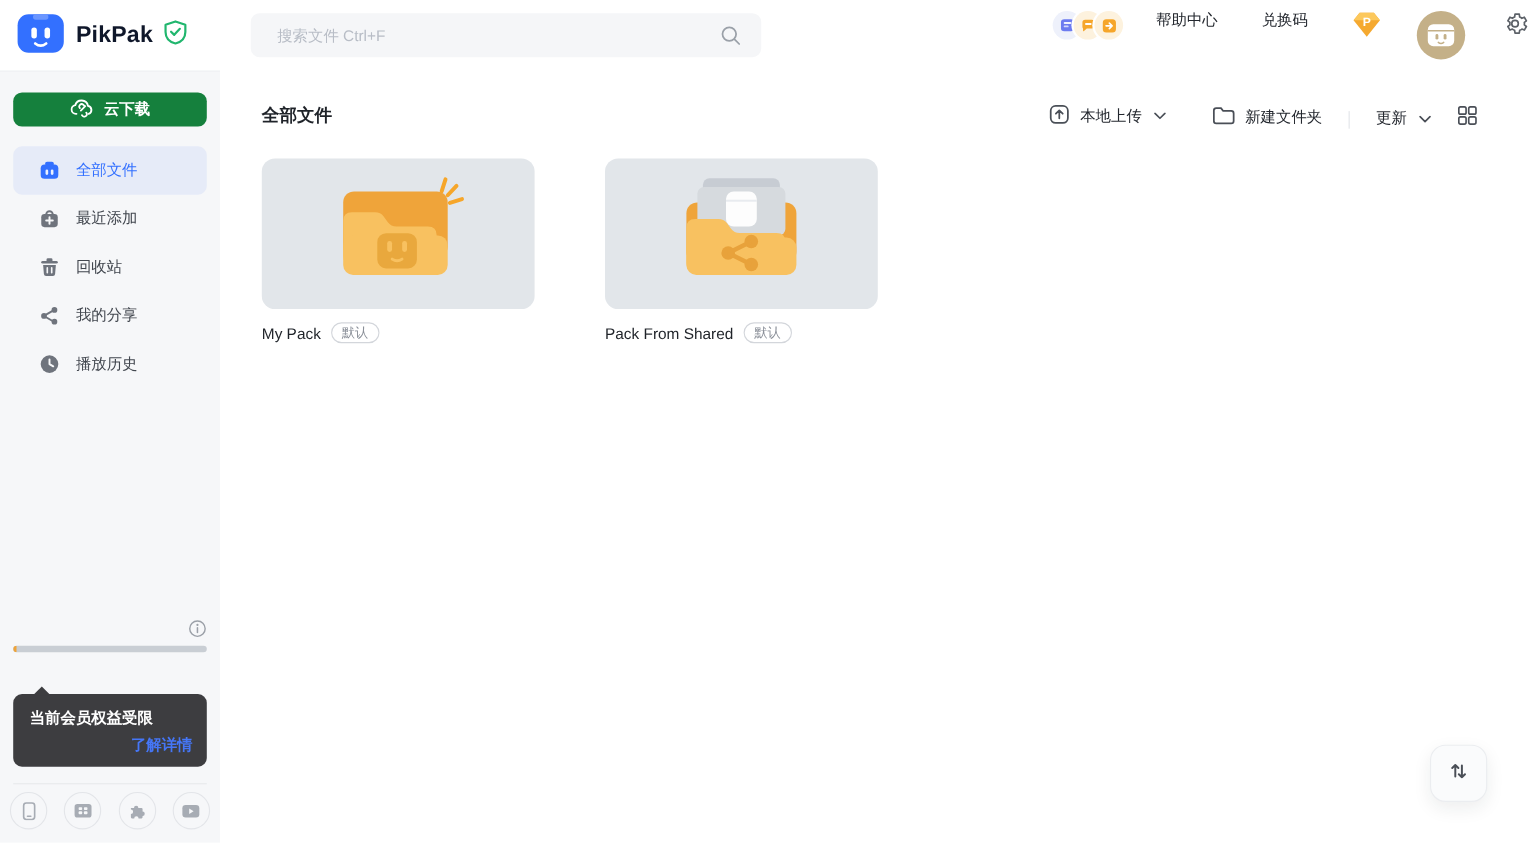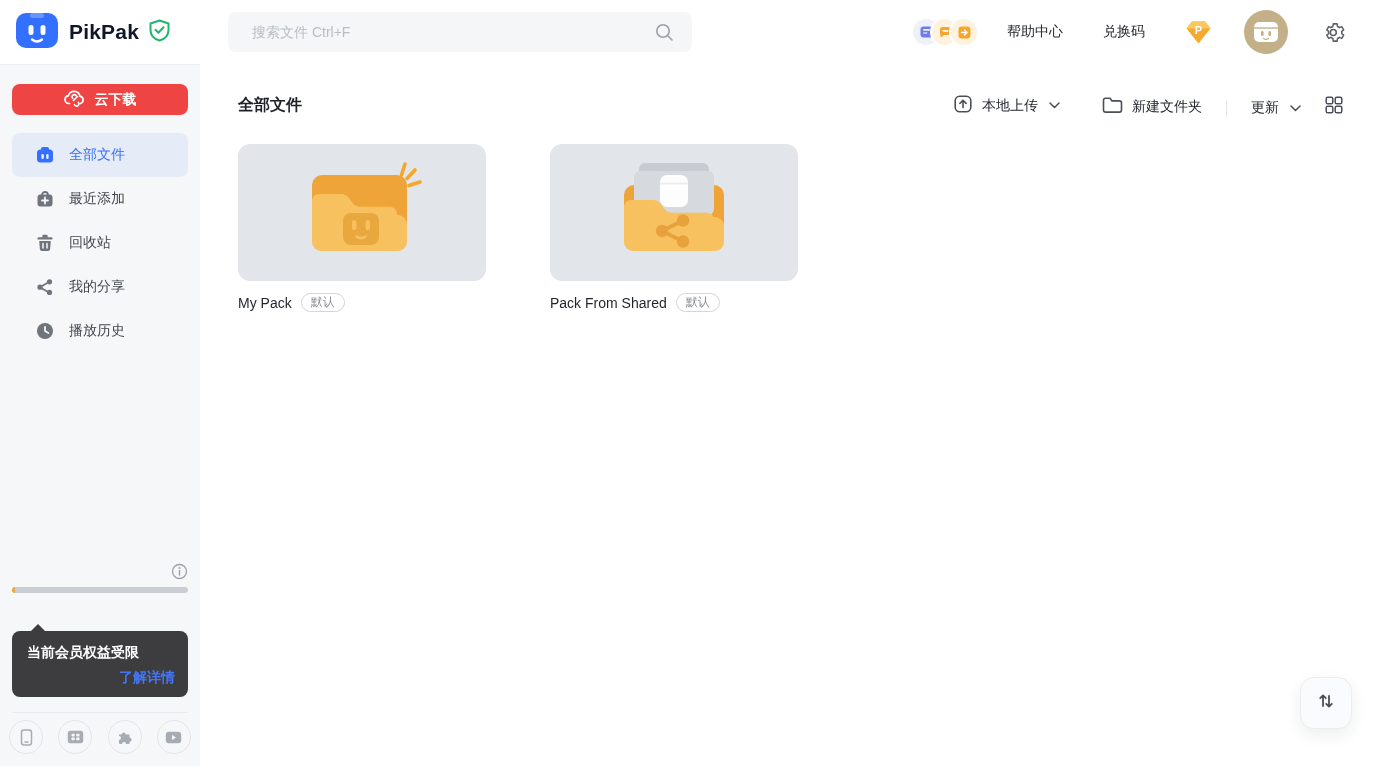--- a/index.html
+++ b/index.html
@@ -10,36 +10,36 @@
   .header { position:absolute; top:0; left:0; width:1389px; height:64px; background:#fff;
     display:flex; align-items:center; z-index:5; }
   .logo-wrap { display:flex; align-items:center; gap:10px; padding-left:15px; width:200px; flex:0 0 auto; }
   .brand { font-size:21px; font-weight:700; color:#0f172a; letter-spacing:.2px; }
   .searchbox { position:relative; width:464px; height:40px; margin-left:28px; background:#f5f6f8;
     border-radius:8px; display:flex; align-items:center; flex:0 0 auto; }
   .searchbox input { border:none; outline:none; background:transparent; width:100%; height:100%;
     padding:0 44px 0 24px; font-size:14px; color:#333; font-family:inherit; }
   .searchbox input::placeholder { color:#b8bdc6; }
   .search-ic { position:absolute; right:18px; top:11px; }
-  .hdr-right { margin-left:auto; display:flex; align-items:center; padding-right:44px; }
+  .hdr-right { margin-left:auto; display:flex; align-items:flex-start; }
   .promo-group { display:flex; margin-right:30px; }
   .promo-c { width:26px; height:26px; border-radius:50%; display:flex; align-items:center;
     justify-content:center; box-shadow:0 0 0 2px #fff; }
   .promo-c + .promo-c { margin-left:-7px; }
   .pc1 { background:#eef1fb; } .pc2 { background:#fdf2de; } .pc3 { background:#fdf2de; }
   .hdr-link { font-size:14px; color:#23272e; margin-right:40px; cursor:pointer; }
   .pbadge { margin-right:32px; display:flex; }
   .avatar { width:44px; height:44px; border-radius:50%; background:#c4b088; margin-right:34px;
     display:flex; align-items:center; justify-content:center; }
   .gear-btn { display:flex; cursor:pointer; }
 
   
   .sidebar { position:absolute; top:64px; left:0; width:200px; bottom:0; background:#f6f7f9;
     border-top:1px solid #eceef1; }
-  .cloud-btn { margin:19px 12px 0 12px; height:31px; background:#ef4444; border-radius:8px;
+  .cloud-btn { margin:19px 12px 0 12px; height:31px; background:#15803d; border-radius:8px;
     display:flex; align-items:center; justify-content:center; gap:9px; cursor:pointer;
     color:#fff; font-size:14px; font-weight:700; }
   .nav { margin-top:18px; }
   .nav-item { height:44px; margin:0 12px; border-radius:8px; display:flex; align-items:center;
     padding-left:24px; gap:15px; font-size:14px; color:#42474f; cursor:pointer; }
   .nav-item.active { background:#e6ebf8; color:#3370ff; }
   .nav-ic { width:18px; height:18px; flex:0 0 auto; display:flex; }
 
   .info-ic { position:absolute; right:12px; top:498px; cursor:pointer; }
   .quota-bar { position:absolute; left:12px; right:12px; top:522px; height:6px; border-radius:3px;

